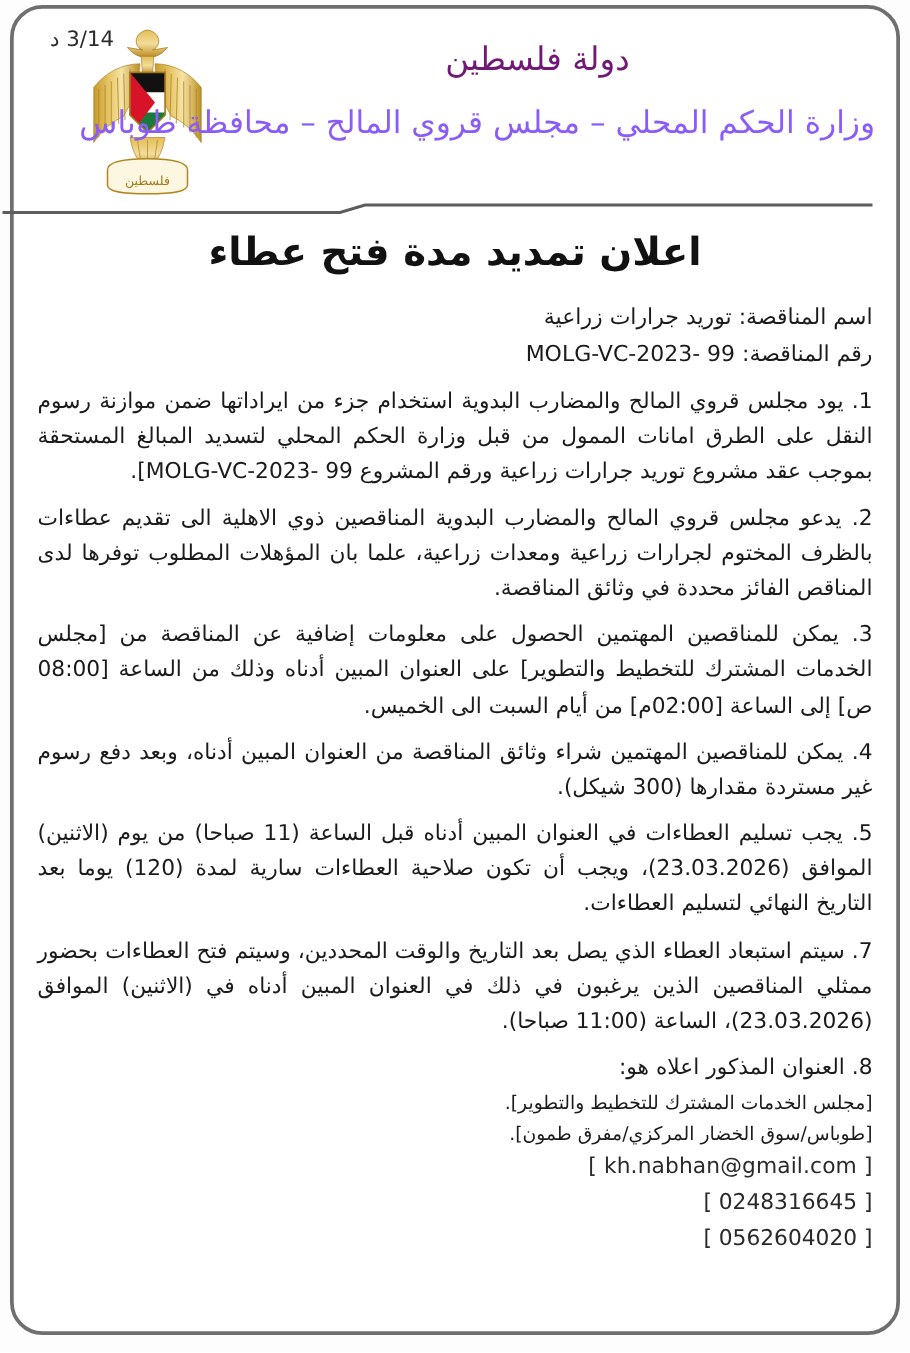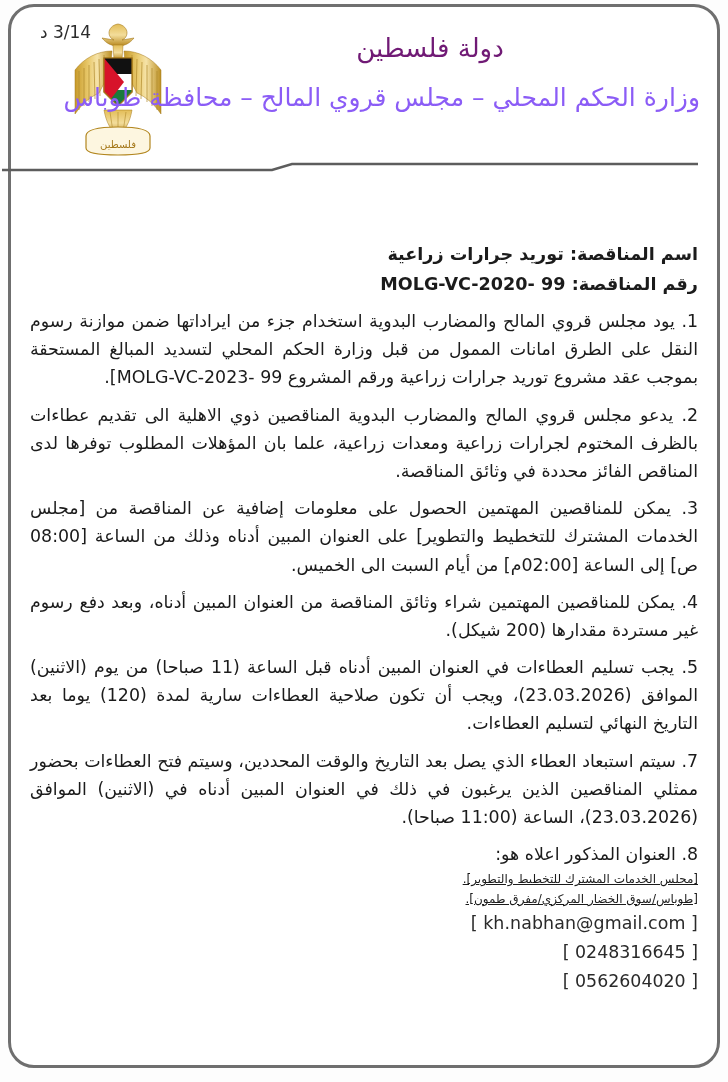--- a/index.html
+++ b/index.html
@@ -135,42 +135,40 @@
     line-height: 1.62;
     font-family: "DejaVu Sans", "Liberation Sans", sans-serif;
   }
 
   .meta-line {
     text-align: right;
     text-align-last: right;
     font-size: 17.6px;
     line-height: 1.62;
     margin-bottom: 1px;
-    font-weight: bold;
   }
 
   .para {
     margin-top: 9px;
     text-align: justify;
     text-align-last: right;
   }
 
   .para:first-of-type { margin-top: 10px; }
 
   .addr-block {
     margin-top: 2px;
     text-align: center;
     direction: rtl;
   }
 
   .addr-line {
     line-height: 1.62;
-    font-size: 12px;
-    text-align: center;
-    text-decoration: underline;
+    font-size: 15px;
+    text-align: center;
   }
 
   .contact-line {
     line-height: 1.66;
     font-size: 17.4px;
     text-align: center;
     direction: ltr;
     color: #2a2a2a;
   }
 
@@ -268,30 +266,31 @@
         <div class="header-line2">وزارة الحكم المحلي – مجلس قروي المالح – محافظة طوباس</div>
       </div>
     </div>
 
     <div class="divider">
       <svg width="700" height="12" viewBox="0 0 700 12" preserveAspectRatio="none" aria-hidden="true">
         <path d="M2 9 L272 9 L292 3 L698 3" stroke="#5d5d5d" stroke-width="2.4" fill="none"></path>
       </svg>
     </div>
 
+    <div class="doc-title">اعلان تمديد مدة فتح عطاء</div>
 
     <div class="body-wrap">
 
       <div class="meta-line">اسم المناقصة: توريد جرارات زراعية</div>
-      <div class="meta-line">رقم المناقصة: 99 -MOLG-VC-2020</div>
+      <div class="meta-line">رقم المناقصة: 99 -MOLG-VC-2023</div>
 
       <div class="para">1. يود مجلس قروي المالح والمضارب البدوية استخدام جزء من ايراداتها ضمن موازنة رسوم النقل على الطرق امانات الممول من قبل وزارة الحكم المحلي لتسديد المبالغ المستحقة بموجب عقد مشروع توريد جرارات زراعية ورقم المشروع 99 -MOLG-VC-2023].</div>
       <div class="para">2. يدعو مجلس قروي المالح والمضارب البدوية المناقصين ذوي الاهلية الى تقديم عطاءات بالظرف المختوم لجرارات زراعية ومعدات زراعية، علما بان المؤهلات المطلوب توفرها لدى المناقص الفائز محددة في وثائق المناقصة.</div>
       <div class="para">3. يمكن للمناقصين المهتمين الحصول على معلومات إضافية عن المناقصة من [مجلس الخدمات المشترك للتخطيط والتطوير] على العنوان المبين أدناه وذلك من الساعة [08:00 ص] إلى الساعة [02:00م] من أيام السبت الى الخميس.</div>
-      <div class="para">4. يمكن للمناقصين المهتمين شراء وثائق المناقصة من العنوان المبين أدناه، وبعد دفع رسوم غير مستردة مقدارها (200 شيكل).</div>
+      <div class="para">4. يمكن للمناقصين المهتمين شراء وثائق المناقصة من العنوان المبين أدناه، وبعد دفع رسوم غير مستردة مقدارها (300 شيكل).</div>
       <div class="para">5. يجب تسليم العطاءات في العنوان المبين أدناه قبل الساعة (11 صباحا) من يوم (الاثنين) الموافق (23.03.2026)، ويجب أن تكون صلاحية العطاءات سارية لمدة (120) يوما بعد التاريخ النهائي لتسليم العطاءات.</div>
       <div class="para">7. سيتم استبعاد العطاء الذي يصل بعد التاريخ والوقت المحددين، وسيتم فتح العطاءات بحضور ممثلي المناقصين الذين يرغبون في ذلك في العنوان المبين أدناه في (الاثنين) الموافق (23.03.2026)، الساعة (11:00 صباحا).</div>
       <div class="para">8. العنوان المذكور اعلاه هو:</div>
 
       <div class="addr-block">
         <div class="addr-line">[مجلس الخدمات المشترك للتخطيط والتطوير].</div>
         <div class="addr-line">[طوباس/سوق الخضار المركزي/مفرق طمون].</div>
         <div class="contact-line contact-email">[ kh.nabhan@gmail.com ]</div>
         <div class="contact-line">[ 0248316645 ]</div>
         <div class="contact-line">[ 0562604020 ]</div>

